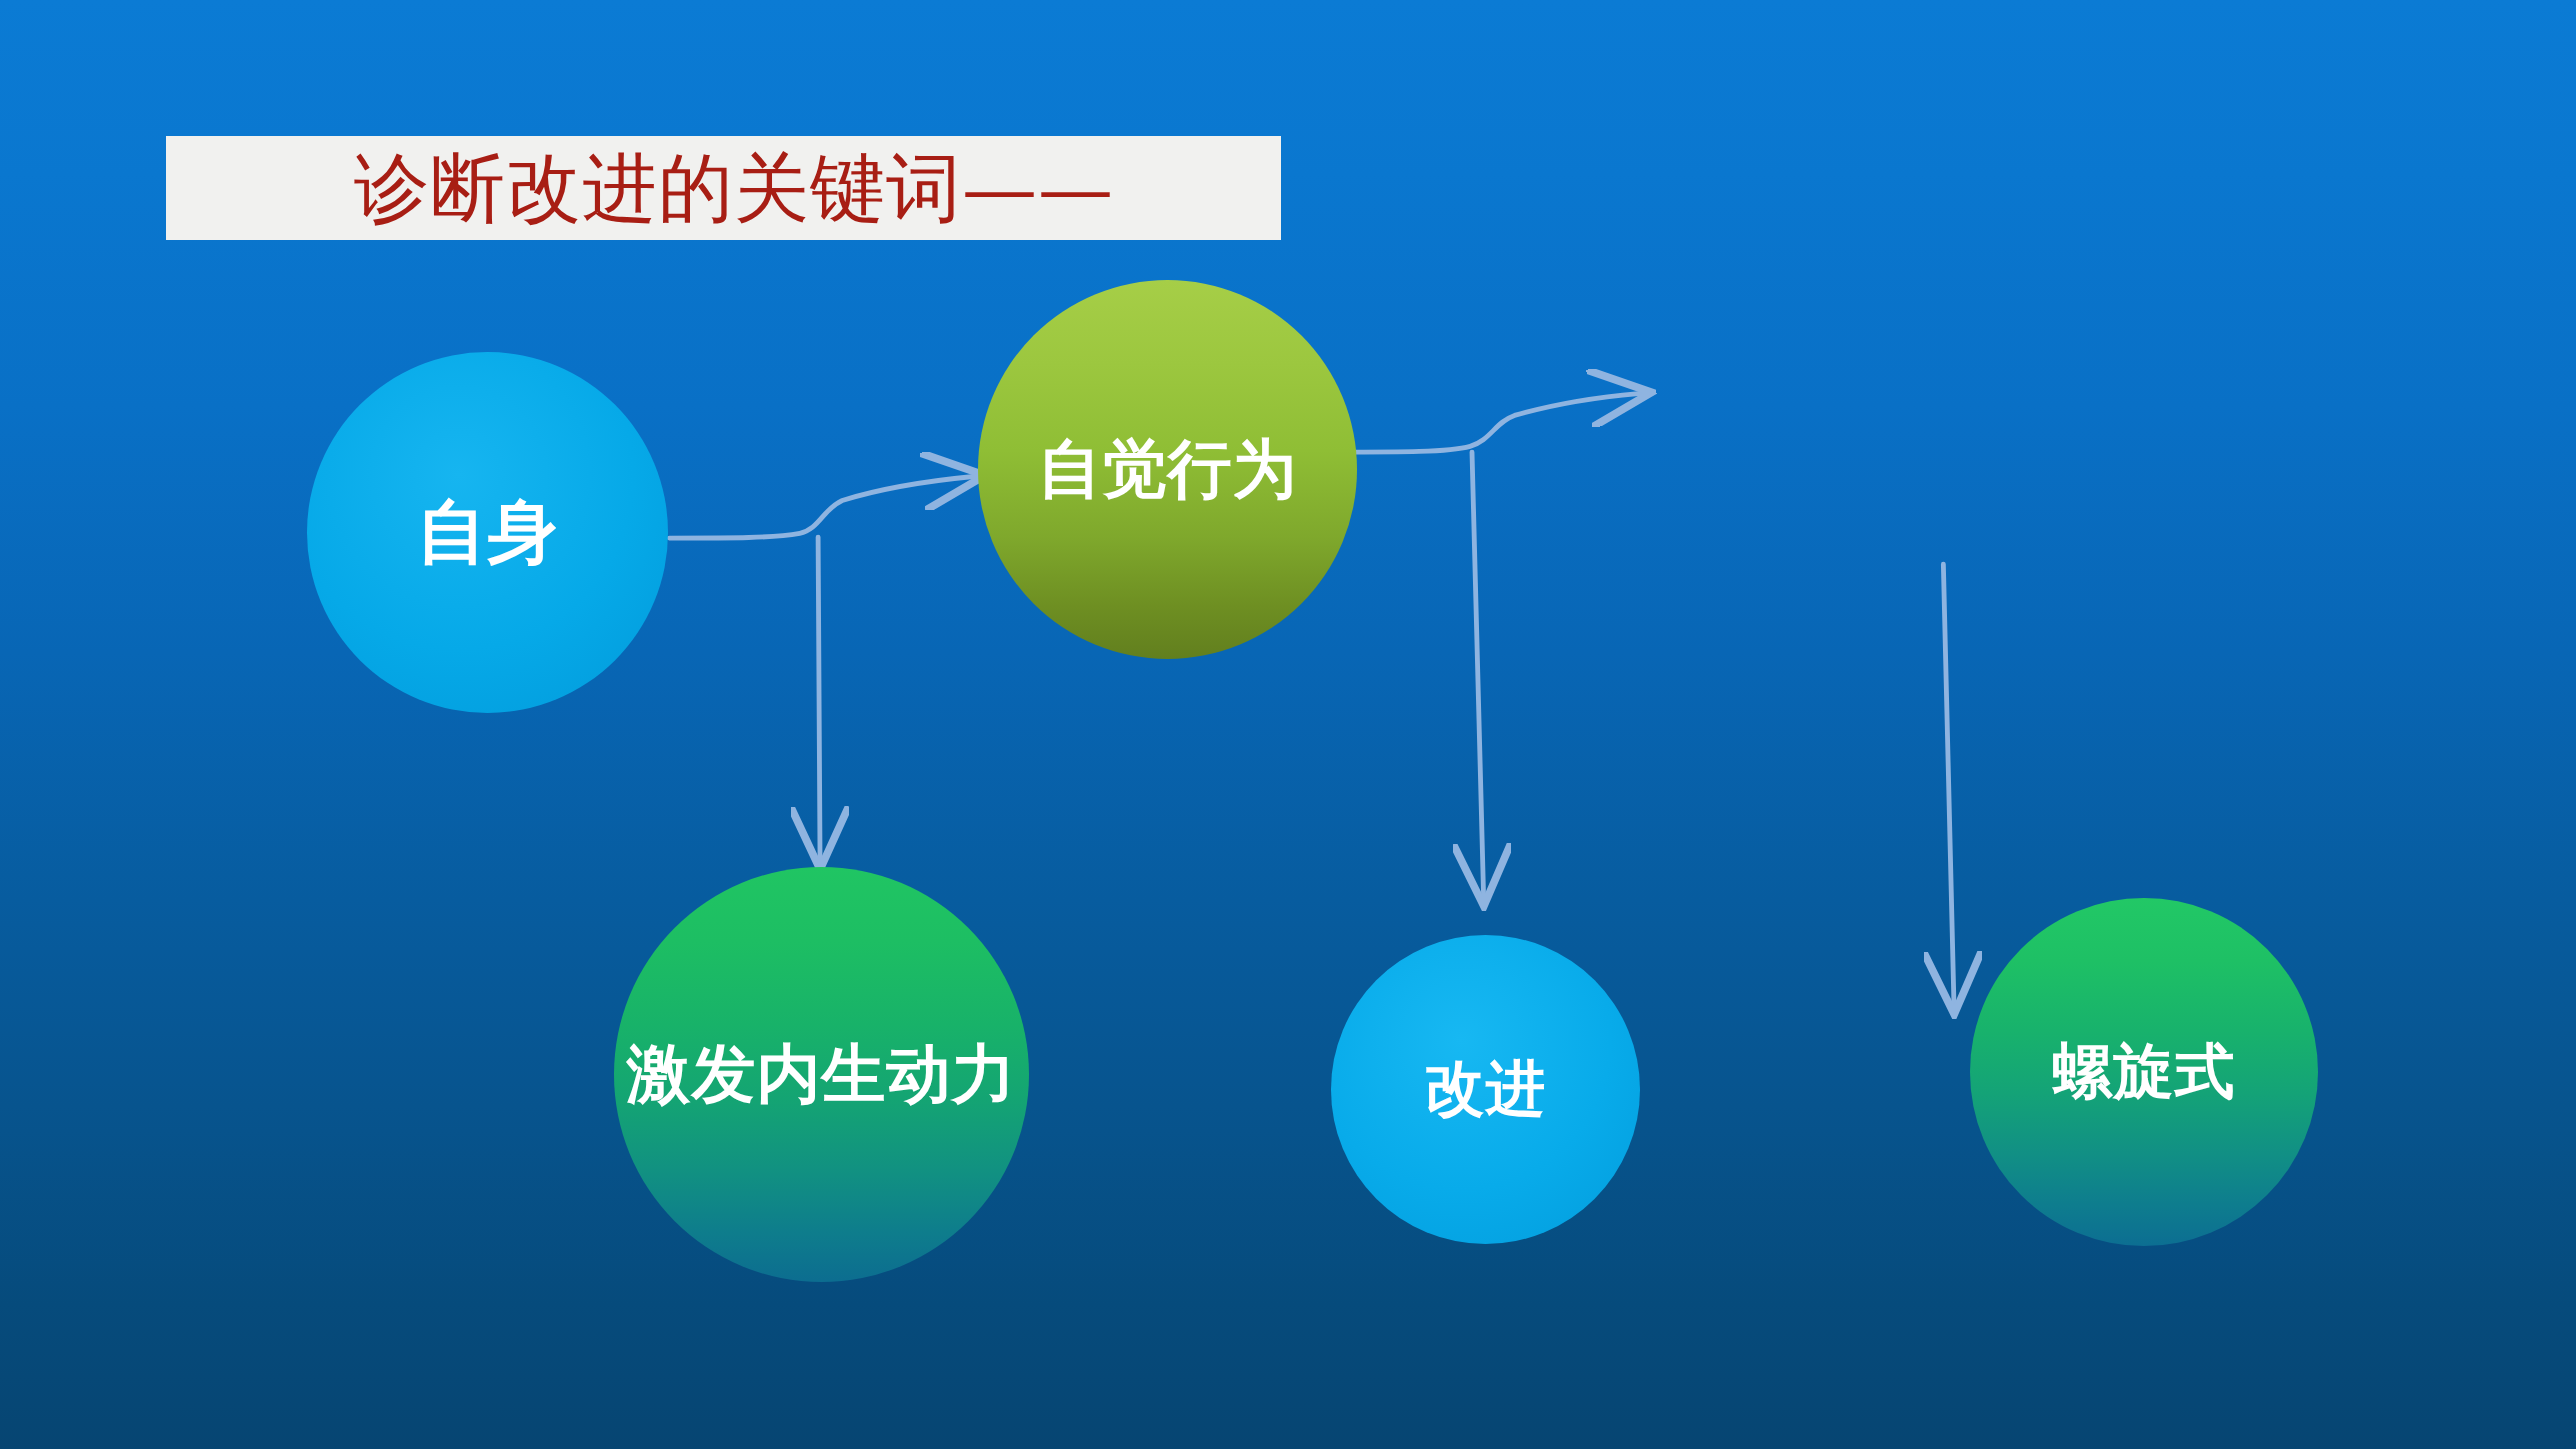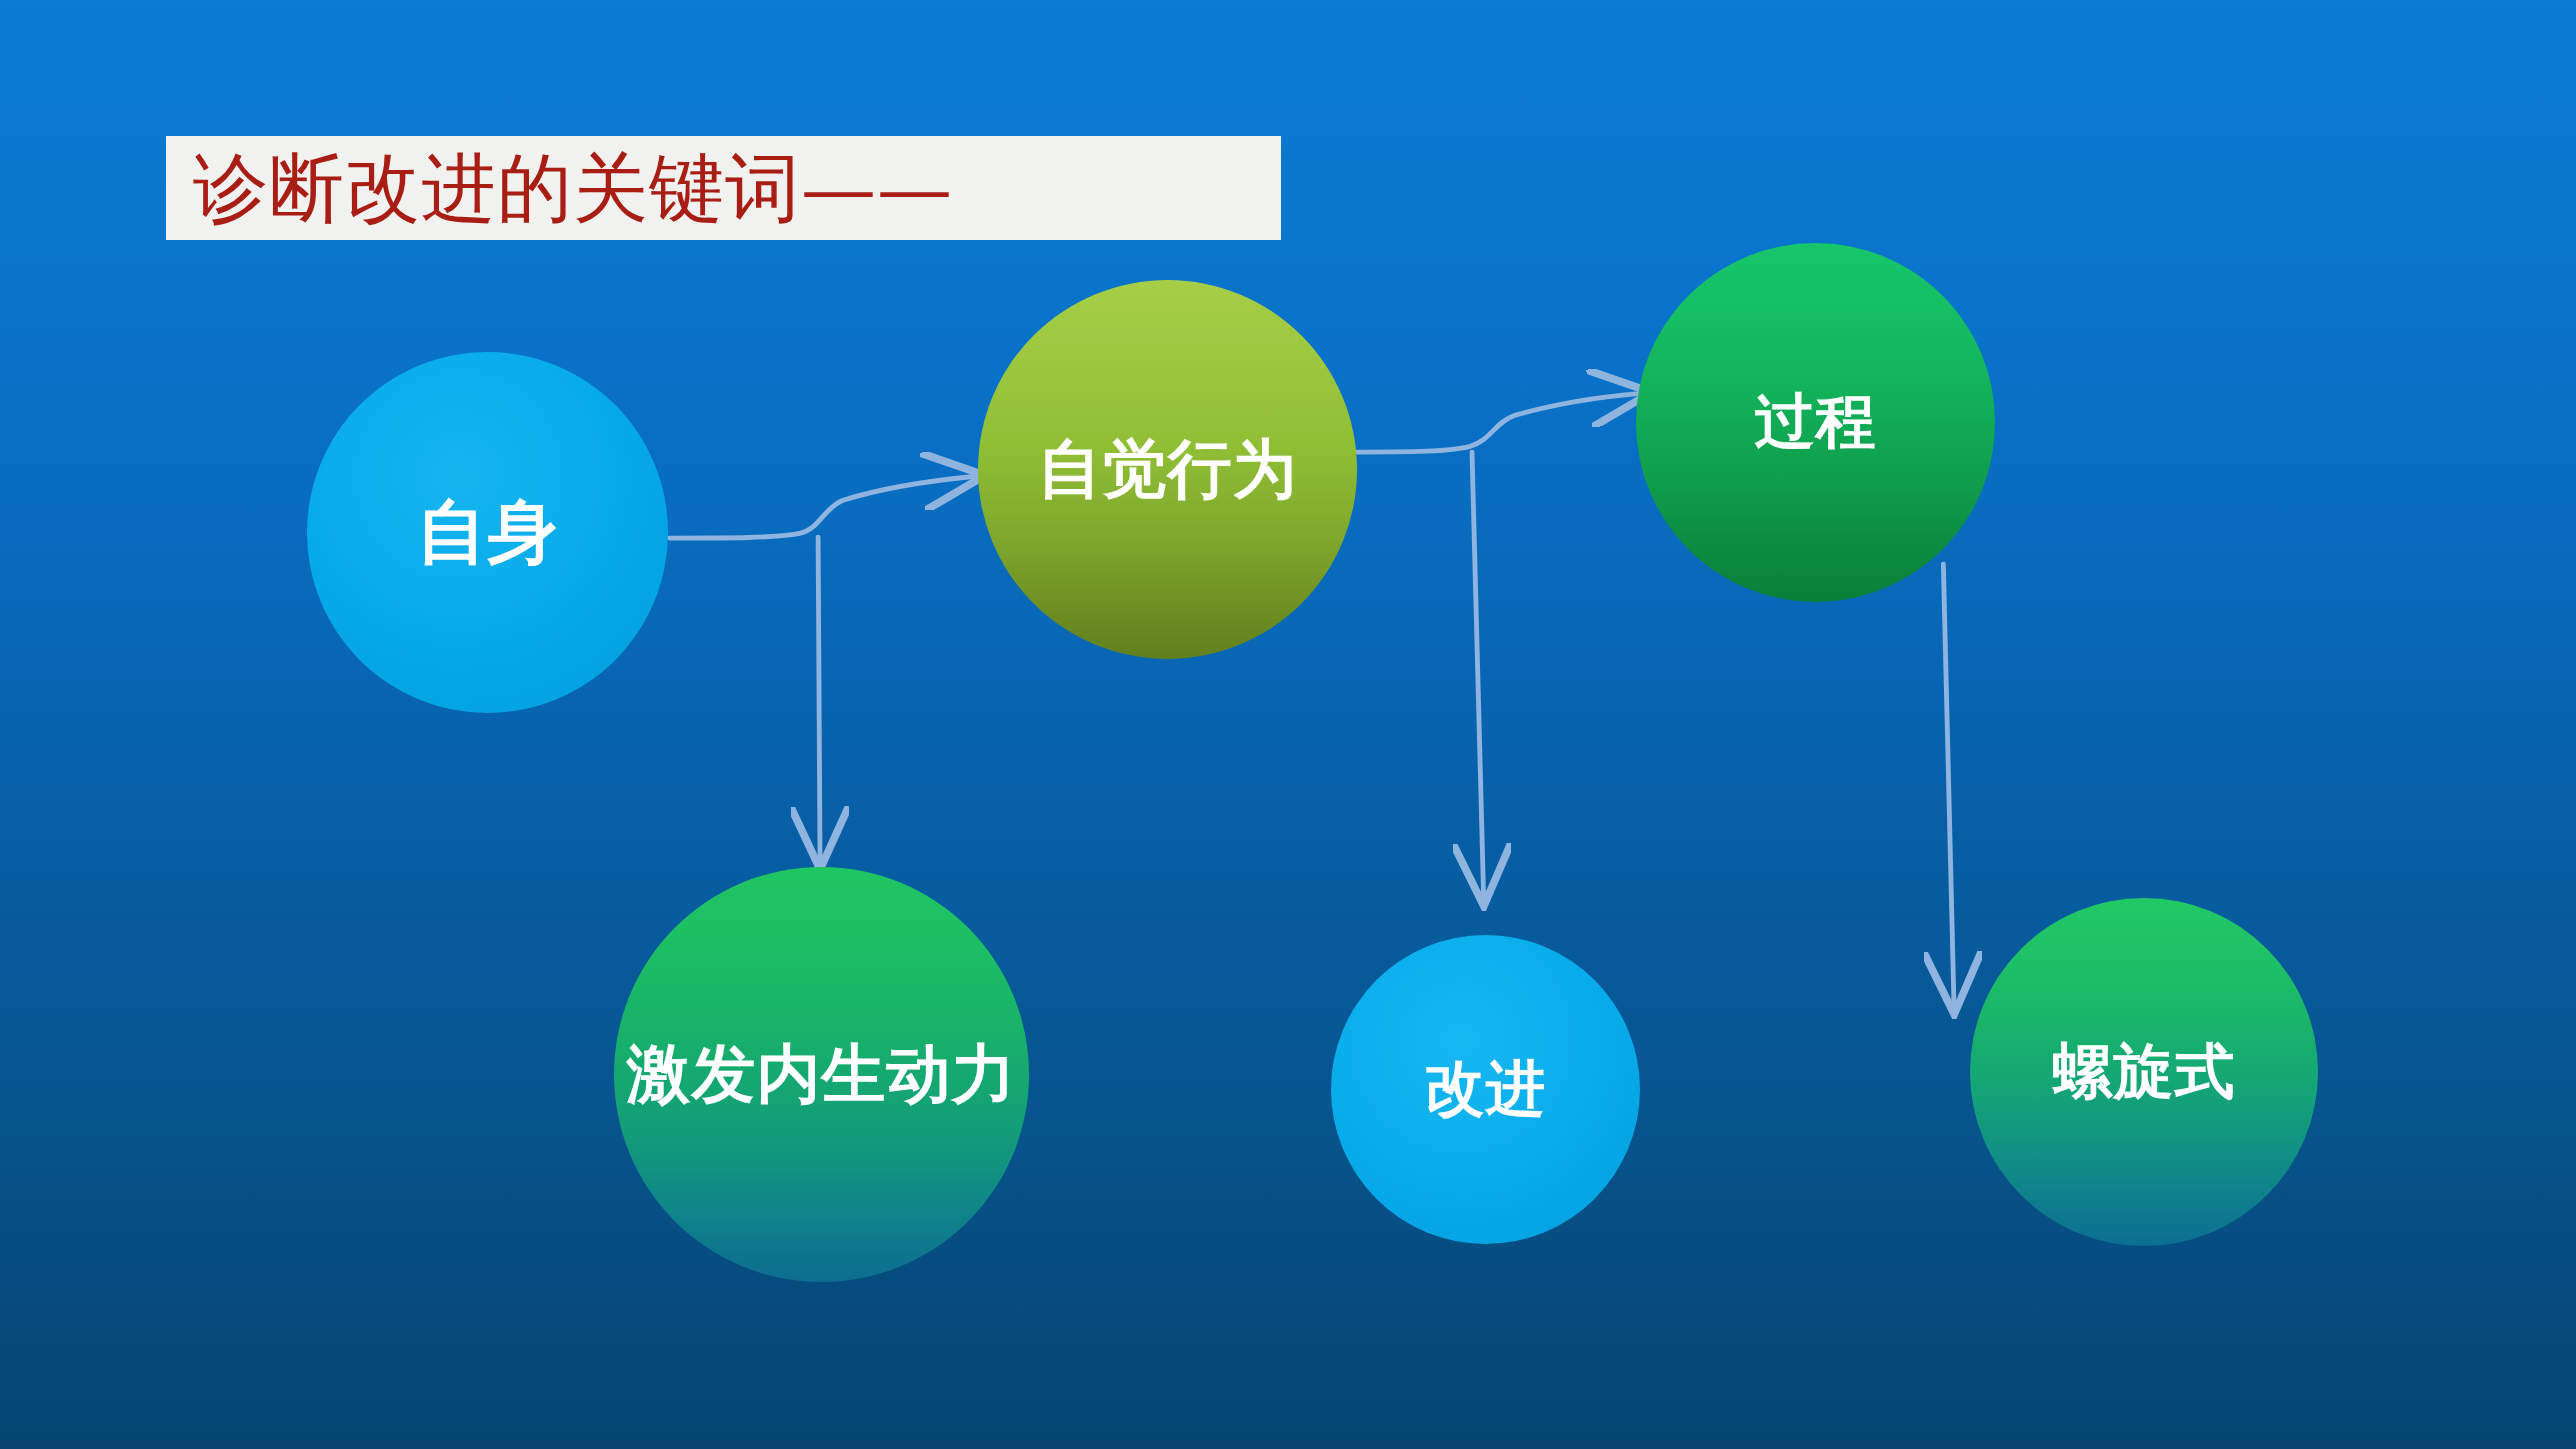--- a/index.html
+++ b/index.html
@@ -42,20 +42,21 @@
     top: 138px;
     width: 1082px;
     height: 100px;
     line-height: 100px;
     color: #A81E14;
     font-family: "DejaVu Serif", "Liberation Serif", serif;
     font-size: 75px;
     font-weight: 400;
     letter-spacing: 1px;
     white-space: nowrap;
+    text-align: center;
   }
 
   
   .node {
     position: absolute;
     border-radius: 50%;
     display: flex;
     align-items: center;
     justify-content: center;
     color: #FFFFFF;
@@ -152,23 +153,20 @@
   </svg>
 
   <div class="node" id="node-self">
     <span>自身</span>
   </div>
 
   <div class="node" id="node-behavior">
     <span>自觉行为</span>
   </div>
 
-  <div class="node" id="node-process">
-    <span>过程</span>
-  </div>
 
   <div class="node" id="node-motivation">
     <span>激发内生动力</span>
   </div>
 
   <div class="node" id="node-spiral">
     <span>螺旋式</span>
   </div>
 
   <div class="node" id="node-improve">

